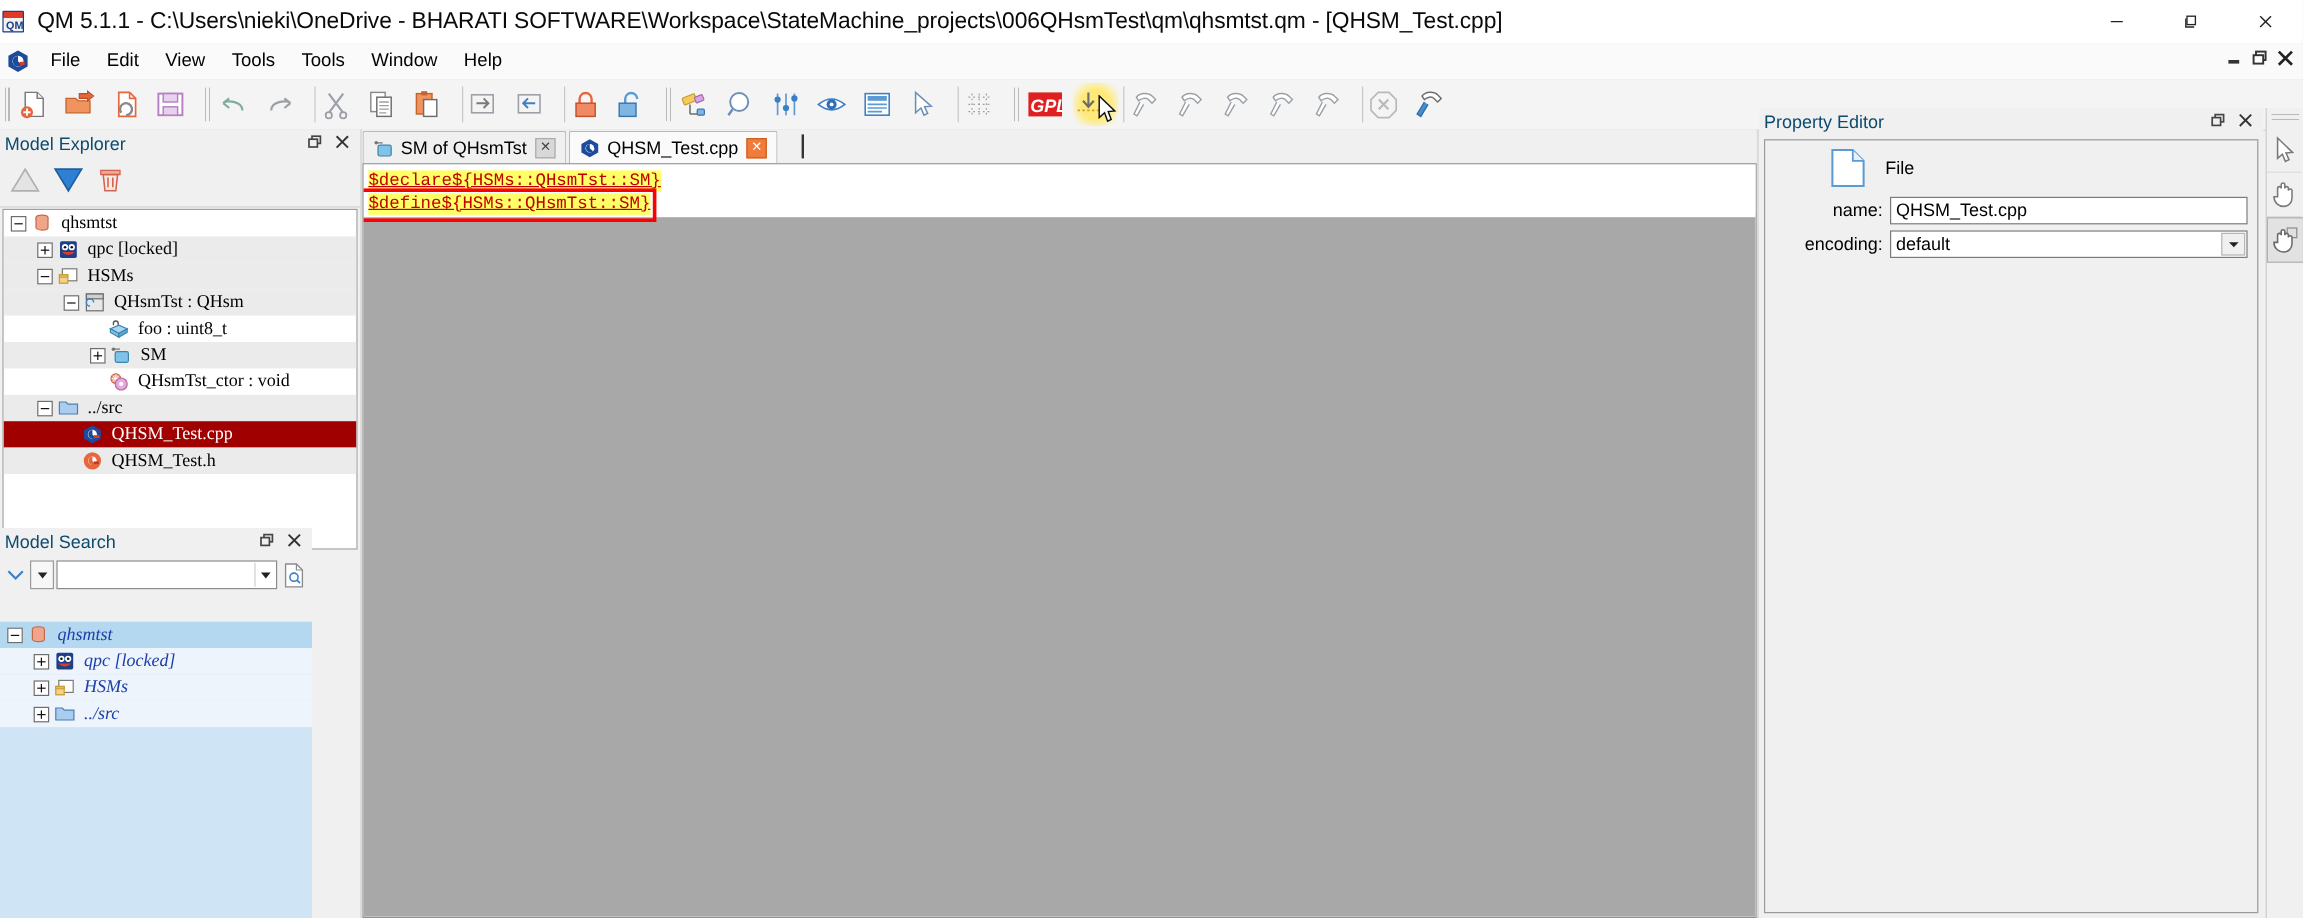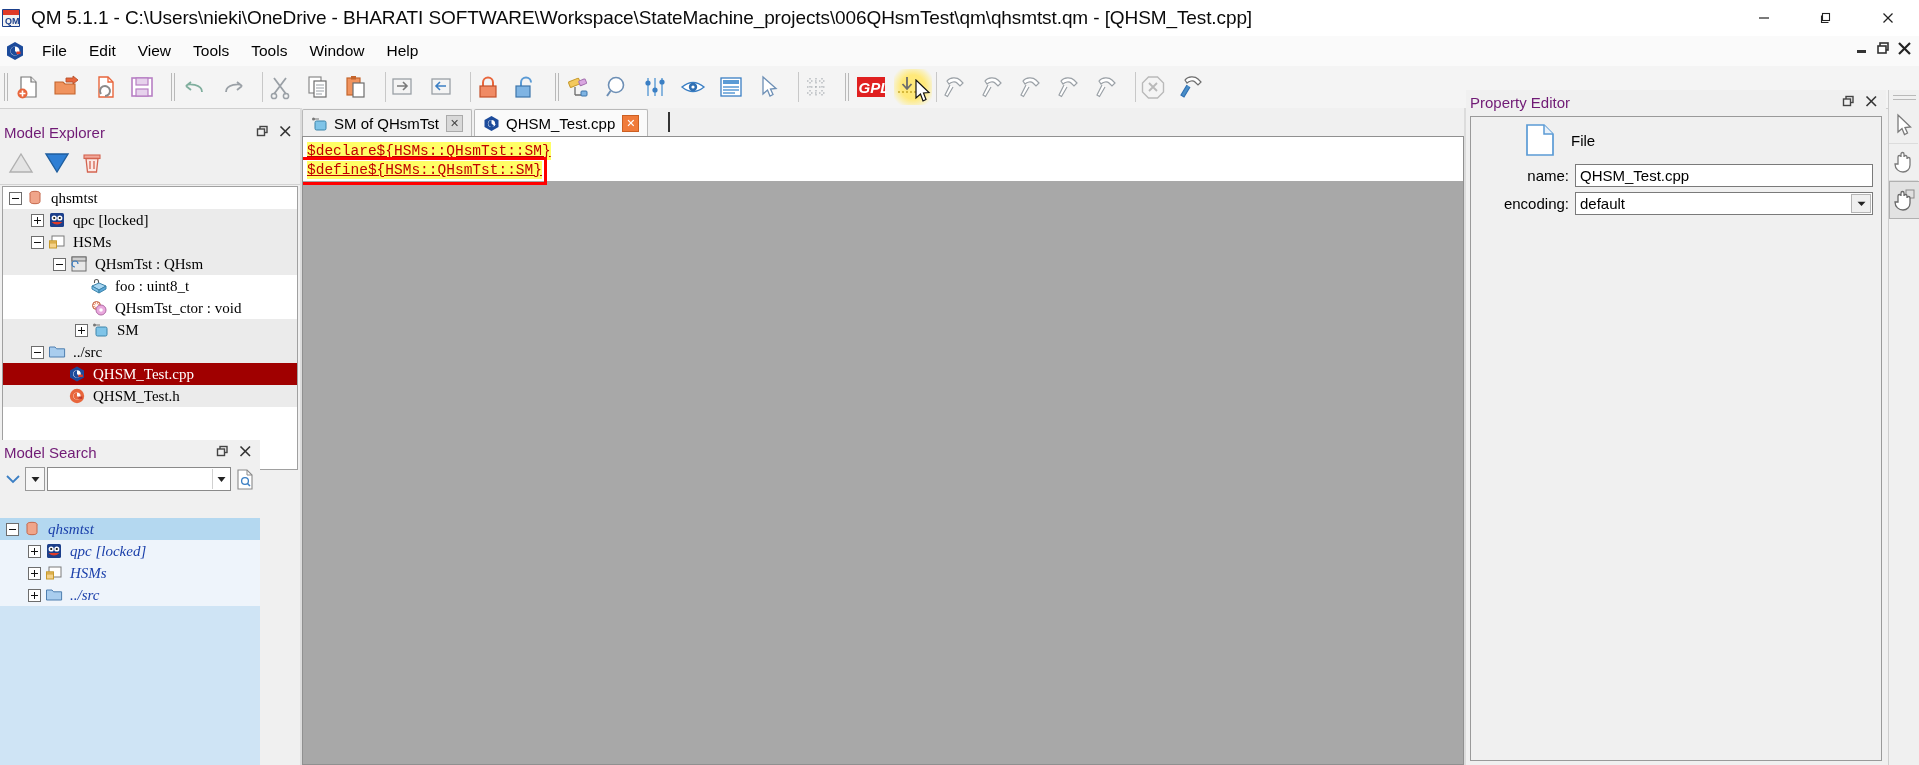--- a/index.html
+++ b/index.html
@@ -45,27 +45,27 @@
     background:
       linear-gradient(to right,transparent 1px,#b9b9b9 1px,#b9b9b9 2px,transparent 2px,transparent 4px,#b9b9b9 4px,#b9b9b9 5px,transparent 5px);
   }
   .tb-btn{width:38px;height:36px;display:flex;align-items:center;justify-content:flex-start;flex:none;position:relative;}
   .tb-btn.hl{background:radial-gradient(circle at 50% 50%, #ffe97a 0%, #ffe97a 46%, rgba(255,237,130,0.45) 70%, rgba(255,243,170,0) 85%);}
   .tb-sep{width:1px;height:30px;background:#c8c8c8;margin:0 4px;flex:none;}
 
   
   .panel-title{
     height:24px;display:flex;align-items:center;
-    background:#f0f0f0;font-size:15px;color:#701a75;
+    background:#f0f0f0;font-size:15px;color:#0c4a6e;
   }
   .panel-title .ptxt{margin-left:4px;}
   .panel-title .pbtns{margin-left:auto;display:flex;align-items:center;gap:10px;margin-right:8px;}
 
   
-  #model-explorer{position:absolute;left:0;top:108px;width:300px;height:352px;background:#f0f0f0;margin-top:12px;}
+  #model-explorer{position:absolute;left:0;top:108px;width:300px;height:352px;background:#f0f0f0;}
   .me-tools{height:40px;display:flex;align-items:center;gap:10px;padding-left:8px;
             background:#f0f0f0;border-bottom:1px solid #d3d3d3;}
   .me-tree{position:absolute;left:2px;top:66px;right:2px;bottom:2px;background:#fff;border:1px solid #a0a0a0;overflow:hidden;}
 
   
   #model-search{position:absolute;left:0;top:440px;width:260px;height:325px;background:#f0f0f0;}
   .ms-bar{height:30px;display:flex;align-items:center;gap:2px;padding:0 3px;background:#f0f0f0;}
   .ms-combo{flex:1;height:22px;background:#fff;border:1px solid #8a8a8a;display:flex;align-items:center;}
   .ms-combo .txt{flex:1;font-size:14px;padding-left:3px;}
   .ms-combo .arrow{width:17px;height:20px;display:flex;align-items:center;justify-content:center;border-left:1px solid #d0d0d0;}
@@ -502,40 +502,40 @@
             <span class="spacer" style="width: 72px;"></span>
             <span class="spacer" style="width: 15px;"></span>
             <span class="ico"><svg width="18" height="18" viewBox="0 0 18 18">
                 <path d="M4.5 6 V4.5 a2 2 0 0 1 4 0 V6" fill="none" stroke="#555" stroke-width="1.1"></path>
                 <path d="M2 9 L9 6 L16 9 L9 13 Z" fill="#a9d6f2" stroke="#3d84aa" stroke-width="1"></path>
                 <path d="M2 9 v3 l7 4 v-3z" fill="#7fc0e8" stroke="#3d84aa" stroke-width="1"></path>
                 <path d="M16 9 v3 l-7 4 v-3z" fill="#5ba8da" stroke="#3d84aa" stroke-width="1"></path>
               </svg></span>
             <span class="lbl">foo : uint8_t</span>
           </div>
+          <div class="row rowbg-gray">
+            <span class="spacer" style="width: 72px;"></span>
+            <span class="exp plus"></span>
+            <span class="ico"><svg width="18" height="18" viewBox="0 0 18 18">
+                <path d="M3 4 h5" stroke="#777" stroke-width="1" fill="none"></path>
+                <circle cx="2.5" cy="4" r="1.5" fill="#777"></circle>
+                <rect x="4" y="6" width="11" height="9" rx="1.5" fill="#7fc4e8" stroke="#3d84aa" stroke-width="1"></rect>
+              </svg></span>
+            <span class="lbl">SM</span>
+          </div>
           <div class="row">
             <span class="spacer" style="width: 72px;"></span>
             <span class="spacer" style="width: 15px;"></span>
             <span class="ico"><svg width="18" height="18" viewBox="0 0 18 18">
                 <circle cx="6.5" cy="6.5" r="4" fill="#f0a58a" stroke="#c4674a" stroke-width="1"></circle>
                 <path d="M3 6.5h7M6.5 3v7M4 4l5 5M9 4l-5 5" stroke="#fff" stroke-width="0.8"></path>
                 <circle cx="11" cy="11" r="5" fill="#e9a8dd" stroke="#b06aa5" stroke-width="1"></circle>
                 <circle cx="11" cy="11" r="1.8" fill="#fff"></circle>
               </svg></span>
             <span class="lbl">QHsmTst_ctor : void</span>
-          </div>
-          <div class="row rowbg-gray">
-            <span class="spacer" style="width: 72px;"></span>
-            <span class="exp plus"></span>
-            <span class="ico"><svg width="18" height="18" viewBox="0 0 18 18">
-                <path d="M3 4 h5" stroke="#777" stroke-width="1" fill="none"></path>
-                <circle cx="2.5" cy="4" r="1.5" fill="#777"></circle>
-                <rect x="4" y="6" width="11" height="9" rx="1.5" fill="#7fc4e8" stroke="#3d84aa" stroke-width="1"></rect>
-              </svg></span>
-            <span class="lbl">SM</span>
           </div>
           <div class="row rowbg-gray">
             <span class="spacer" style="width: 28px;"></span>
             <span class="exp"></span>
             <span class="ico"><svg width="18" height="18" viewBox="0 0 18 18">
                 <path d="M1.5 14 V4 h5.5 l1.6 1.8 h8 V14 z" fill="#a9cdee" stroke="#4f7fb0" stroke-width="1"></path>
               </svg></span>
             <span class="lbl">../src</span>
           </div>
           <div class="row rowbg-sel">

